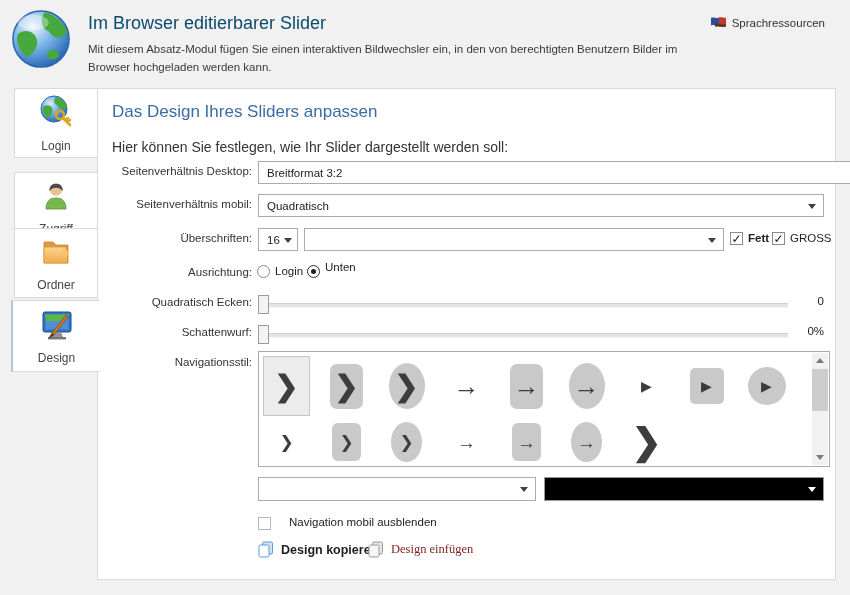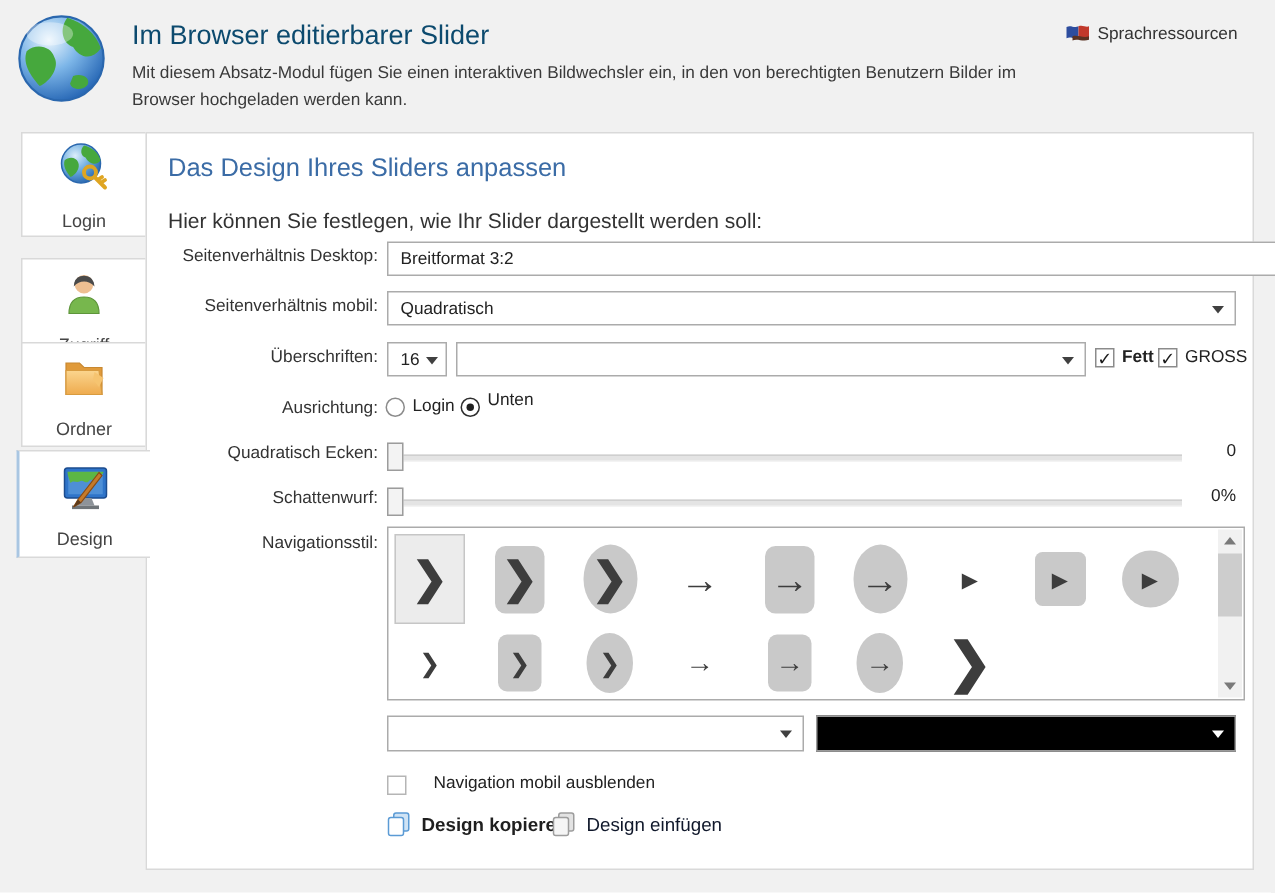--- a/index.html
+++ b/index.html
@@ -73,21 +73,21 @@
   .sbtn{position:absolute;left:0;width:16px;height:15px;display:flex;align-items:center;justify-content:center;cursor:pointer;}
   .sbtn.up{top:0;} .sbtn.down{bottom:0;}
   .tri-up{width:0;height:0;border-left:4px solid transparent;border-right:4px solid transparent;border-bottom:5px solid #7a7a7a;}
   .tri-down{width:0;height:0;border-left:4px solid transparent;border-right:4px solid transparent;border-top:5px solid #7a7a7a;}
   .sthumb{position:absolute;left:0;top:16px;width:16px;height:42px;background:#cdcdcd;cursor:pointer;}
 
   
   .linkbtn{position:absolute;display:flex;align-items:center;gap:7px;font-size:12.5px;cursor:pointer;}
   .linkbtn .bl{color:#1f1f1f;font-weight:bold;}
   .linkbtn.disabled{cursor:default;}
-  .linkbtn.disabled .bl{color:#0f172a;font-weight:normal;}
+  .linkbtn.disabled .bl{color:#7f1d1d;font-weight:normal;font-family:Liberation Serif, serif;}
 </style>
 </head>
 <body>
 
 <div class="abs" style="left:10px;top:8px;width:62px;height:62px;">
   <svg width="62" height="62" viewBox="0 0 64 64">
     <defs>
       <radialGradient id="gb" cx="35%" cy="28%" r="80%">
         <stop offset="0" stop-color="#eaf5fd"></stop>
           <stop offset="0.45" stop-color="#7db6e8"></stop>

